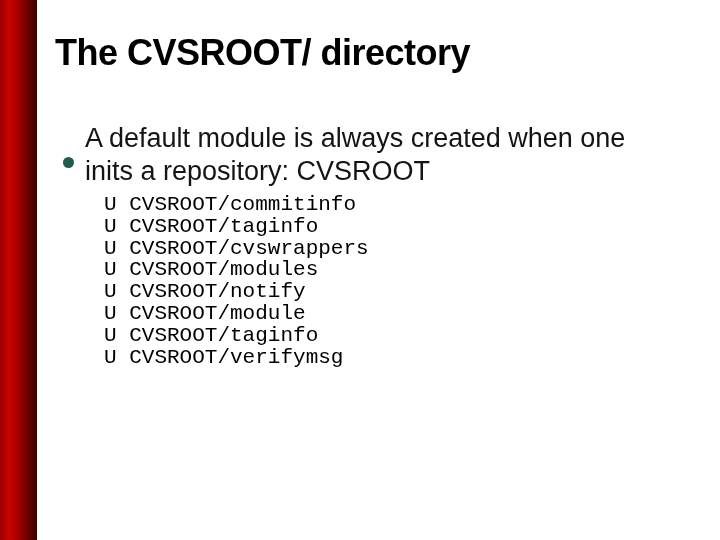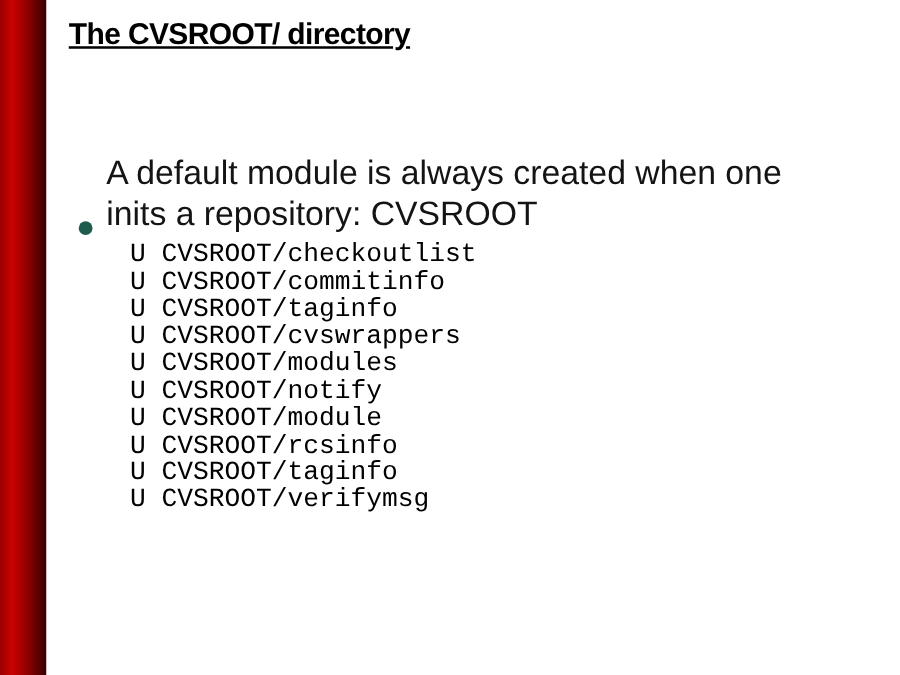--- a/index.html
+++ b/index.html
@@ -24,36 +24,35 @@
     background: linear-gradient(90deg,
       var(--bar-start, #9a0000) 0%,
       var(--bar-bright, #cb0101) 25%,
       var(--bar-mid, #9a0000) 55%,
       var(--bar-dim, #600000) 80%,
       var(--bar-end, #3b0000) 100%);
   }
   .slide-title {
     position: absolute;
     left: 55px;
-    top: 14px;
+    top: 31px;
     margin: 0;
-    font-size: 24px;
+    font-size: 36px;
     line-height: 1.2;
     font-weight: bold;
     letter-spacing: -0.5px;
     color: var(--title-text, #000000);
     white-space: nowrap;
-    text-decoration: underline;
   }
   .bullet-item {
     position: absolute;
     left: 63px;
     top: 122px;
     display: flex;
-    align-items: flex-end;
+    align-items: center;
   }
   .bullet-icon {
     flex: 0 0 auto;
     width: 11px;
     height: 11px;
     margin-top: 15px;
     margin-right: 11px;
     border-radius: 50%;
     background: var(--bullet, #1f5c4e);
   }
@@ -84,24 +83,22 @@
   <div class="accent-bar"></div>
 
   <h1 class="slide-title">The CVSROOT/ directory</h1>
 
   <div class="bullet-item">
     <span class="bullet-icon"></span>
     <span class="bullet-text">A default module is always created when one inits a repository: CVSROOT</span>
   </div>
 
   <div class="code-block">
-    <div class="code-line">U CVSROOT/checkoutlist</div>
     <div class="code-line">U CVSROOT/commitinfo</div>
     <div class="code-line">U CVSROOT/taginfo</div>
     <div class="code-line">U CVSROOT/cvswrappers</div>
     <div class="code-line">U CVSROOT/modules</div>
     <div class="code-line">U CVSROOT/notify</div>
     <div class="code-line">U CVSROOT/module</div>
-    <div class="code-line">U CVSROOT/rcsinfo</div>
     <div class="code-line">U CVSROOT/taginfo</div>
     <div class="code-line">U CVSROOT/verifymsg</div>
   </div>
 </div>
 
 </body></html>

